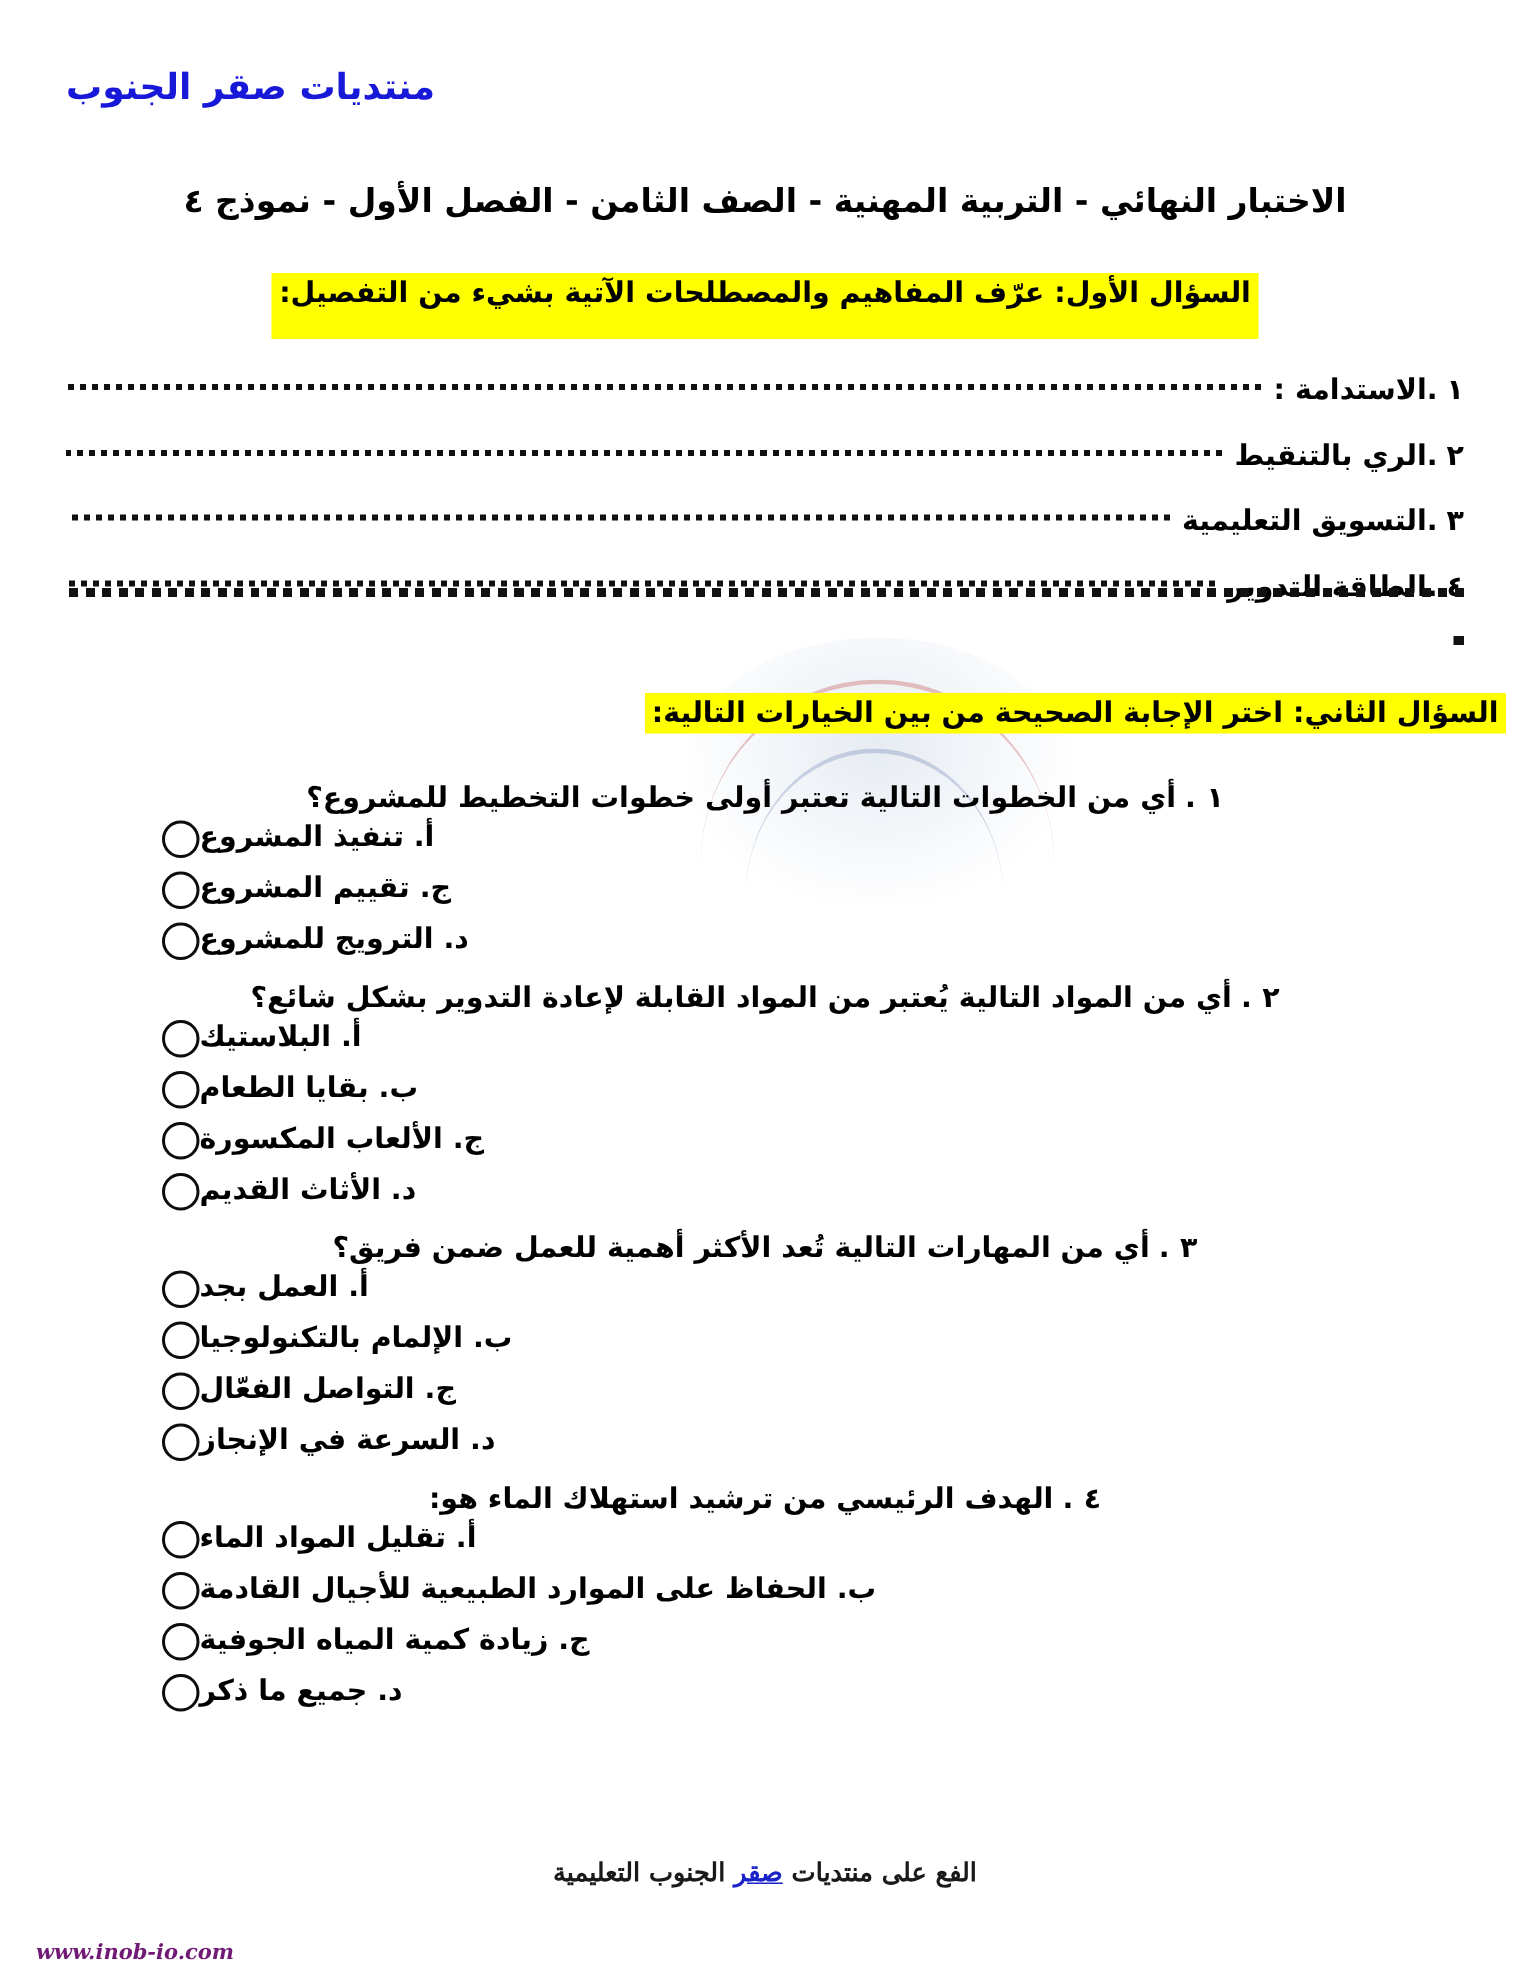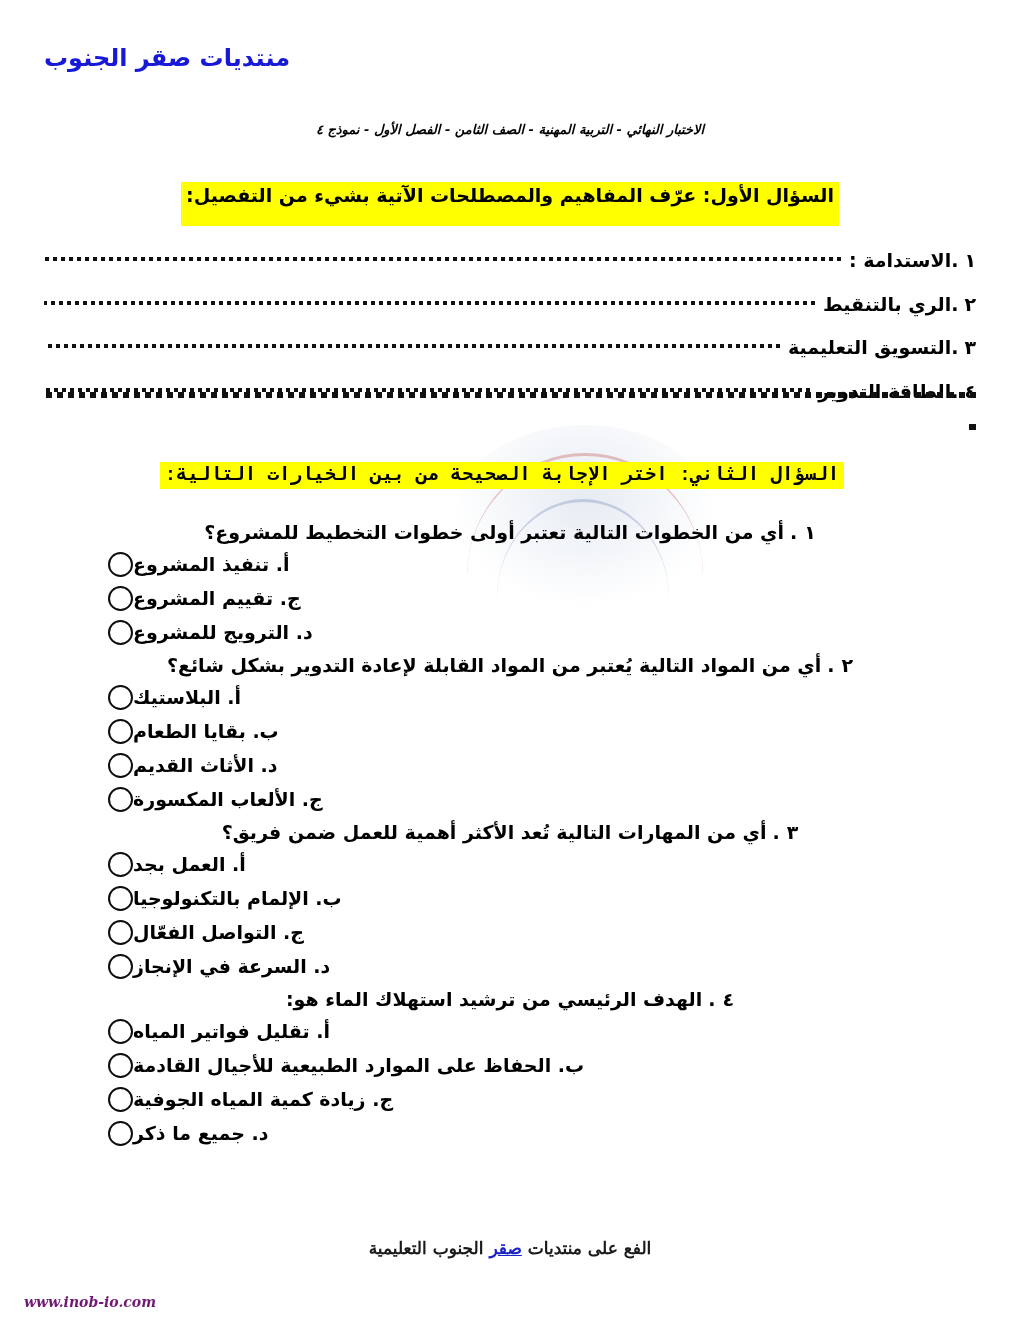--- a/index.html
+++ b/index.html
@@ -71,41 +71,40 @@
     white-space: nowrap;
   }
 
   
   .exam-title {
     position: absolute;
     left: 0;
     right: 0;
     top: 122px;
     text-align: center;
-    font-size: 13px;
+    font-size: 22px;
     font-weight: 700;
     color: #000000;
     white-space: nowrap;
-    font-style: italic;
   }
 
   
   .section-header {
     position: absolute;
     font-size: 19px;
     font-weight: 700;
     color: #000000;
     background: #ffff00;
     padding: 2px 4px 3px 4px;
     white-space: nowrap;
     line-height: 1.25;
   }
   #section-one-header { top: 184px; left: 0; right: 0; text-align: center; background: none; padding: 0; }
   #section-one-header > span { background: #ffff00; padding: 2px 5px 20px 5px; }
-  #section-two-header { top: 464px; left: 0; right: 16px; text-align: center; background: none; padding: 0; font-family: Liberation Mono, monospace; }
+  #section-two-header { top: 464px; left: 0; right: 16px; background: none; padding: 0; }
   #section-two-header > span { background: #ffff00; padding: 2px 5px 3px 5px; }
 
   
   .definitions {
     position: absolute;
     top: 233px;
     right: 44px;
     left: 44px;
   }
   .def-row {
@@ -177,21 +176,20 @@
     color: #000000;
     white-space: nowrap;
     padding-bottom: 4px;
   }
   .mcq-stem-num { margin-left: 7px; }
 
   .mcq-options { }
   .mcq-option {
     display: flex;
     justify-content: flex-start;
-    align-items: center;
     font-size: 19px;
     font-weight: 700;
     color: #000000;
     white-space: nowrap;
     height: 34px;
     padding-right: 0;
   }
   .mcq-option .spacer { flex: 1 1 auto; }
   .radio-circle {
     flex: 0 0 auto;
@@ -334,27 +332,27 @@
             <span style="width:78px"></span>
           </div>
           <div class="mcq-option">
             <span class="spacer"></span>
             <span class="opt-text">ب. بقايا الطعام</span>
             <span class="radio-circle"></span>
             <span style="width:78px"></span>
           </div>
           <div class="mcq-option">
             <span class="spacer"></span>
+            <span class="opt-text">ج. الألعاب المكسورة</span>
+            <span class="radio-circle"></span>
+            <span style="width:78px"></span>
+          </div>
+          <div class="mcq-option">
+            <span class="spacer"></span>
             <span class="opt-text">د. الأثاث القديم</span>
-            <span class="radio-circle"></span>
-            <span style="width:78px"></span>
-          </div>
-          <div class="mcq-option">
-            <span class="spacer"></span>
-            <span class="opt-text">ج. الألعاب المكسورة</span>
             <span class="radio-circle"></span>
             <span style="width:78px"></span>
           </div>
         </div>
       </div>
 
       <div class="mcq-item">
         <div class="mcq-stem">
           <span class="mcq-stem-num">٣</span>
           <span>.</span>
@@ -390,21 +388,21 @@
 
       <div class="mcq-item">
         <div class="mcq-stem">
           <span class="mcq-stem-num">٤</span>
           <span>.</span>
           <span style="margin-right:6px">الهدف الرئيسي من ترشيد استهلاك الماء هو:</span>
         </div>
         <div class="mcq-options">
           <div class="mcq-option">
             <span class="spacer"></span>
-            <span class="opt-text">أ. تقليل فواتير المياه</span>
+            <span class="opt-text">أ. تقليل المواد الماء</span>
             <span class="radio-circle"></span>
             <span style="width:78px"></span>
           </div>
           <div class="mcq-option">
             <span class="spacer"></span>
             <span class="opt-text">ب. الحفاظ على الموارد الطبيعية للأجيال القادمة</span>
             <span class="radio-circle"></span>
             <span style="width:78px"></span>
           </div>
           <div class="mcq-option">

